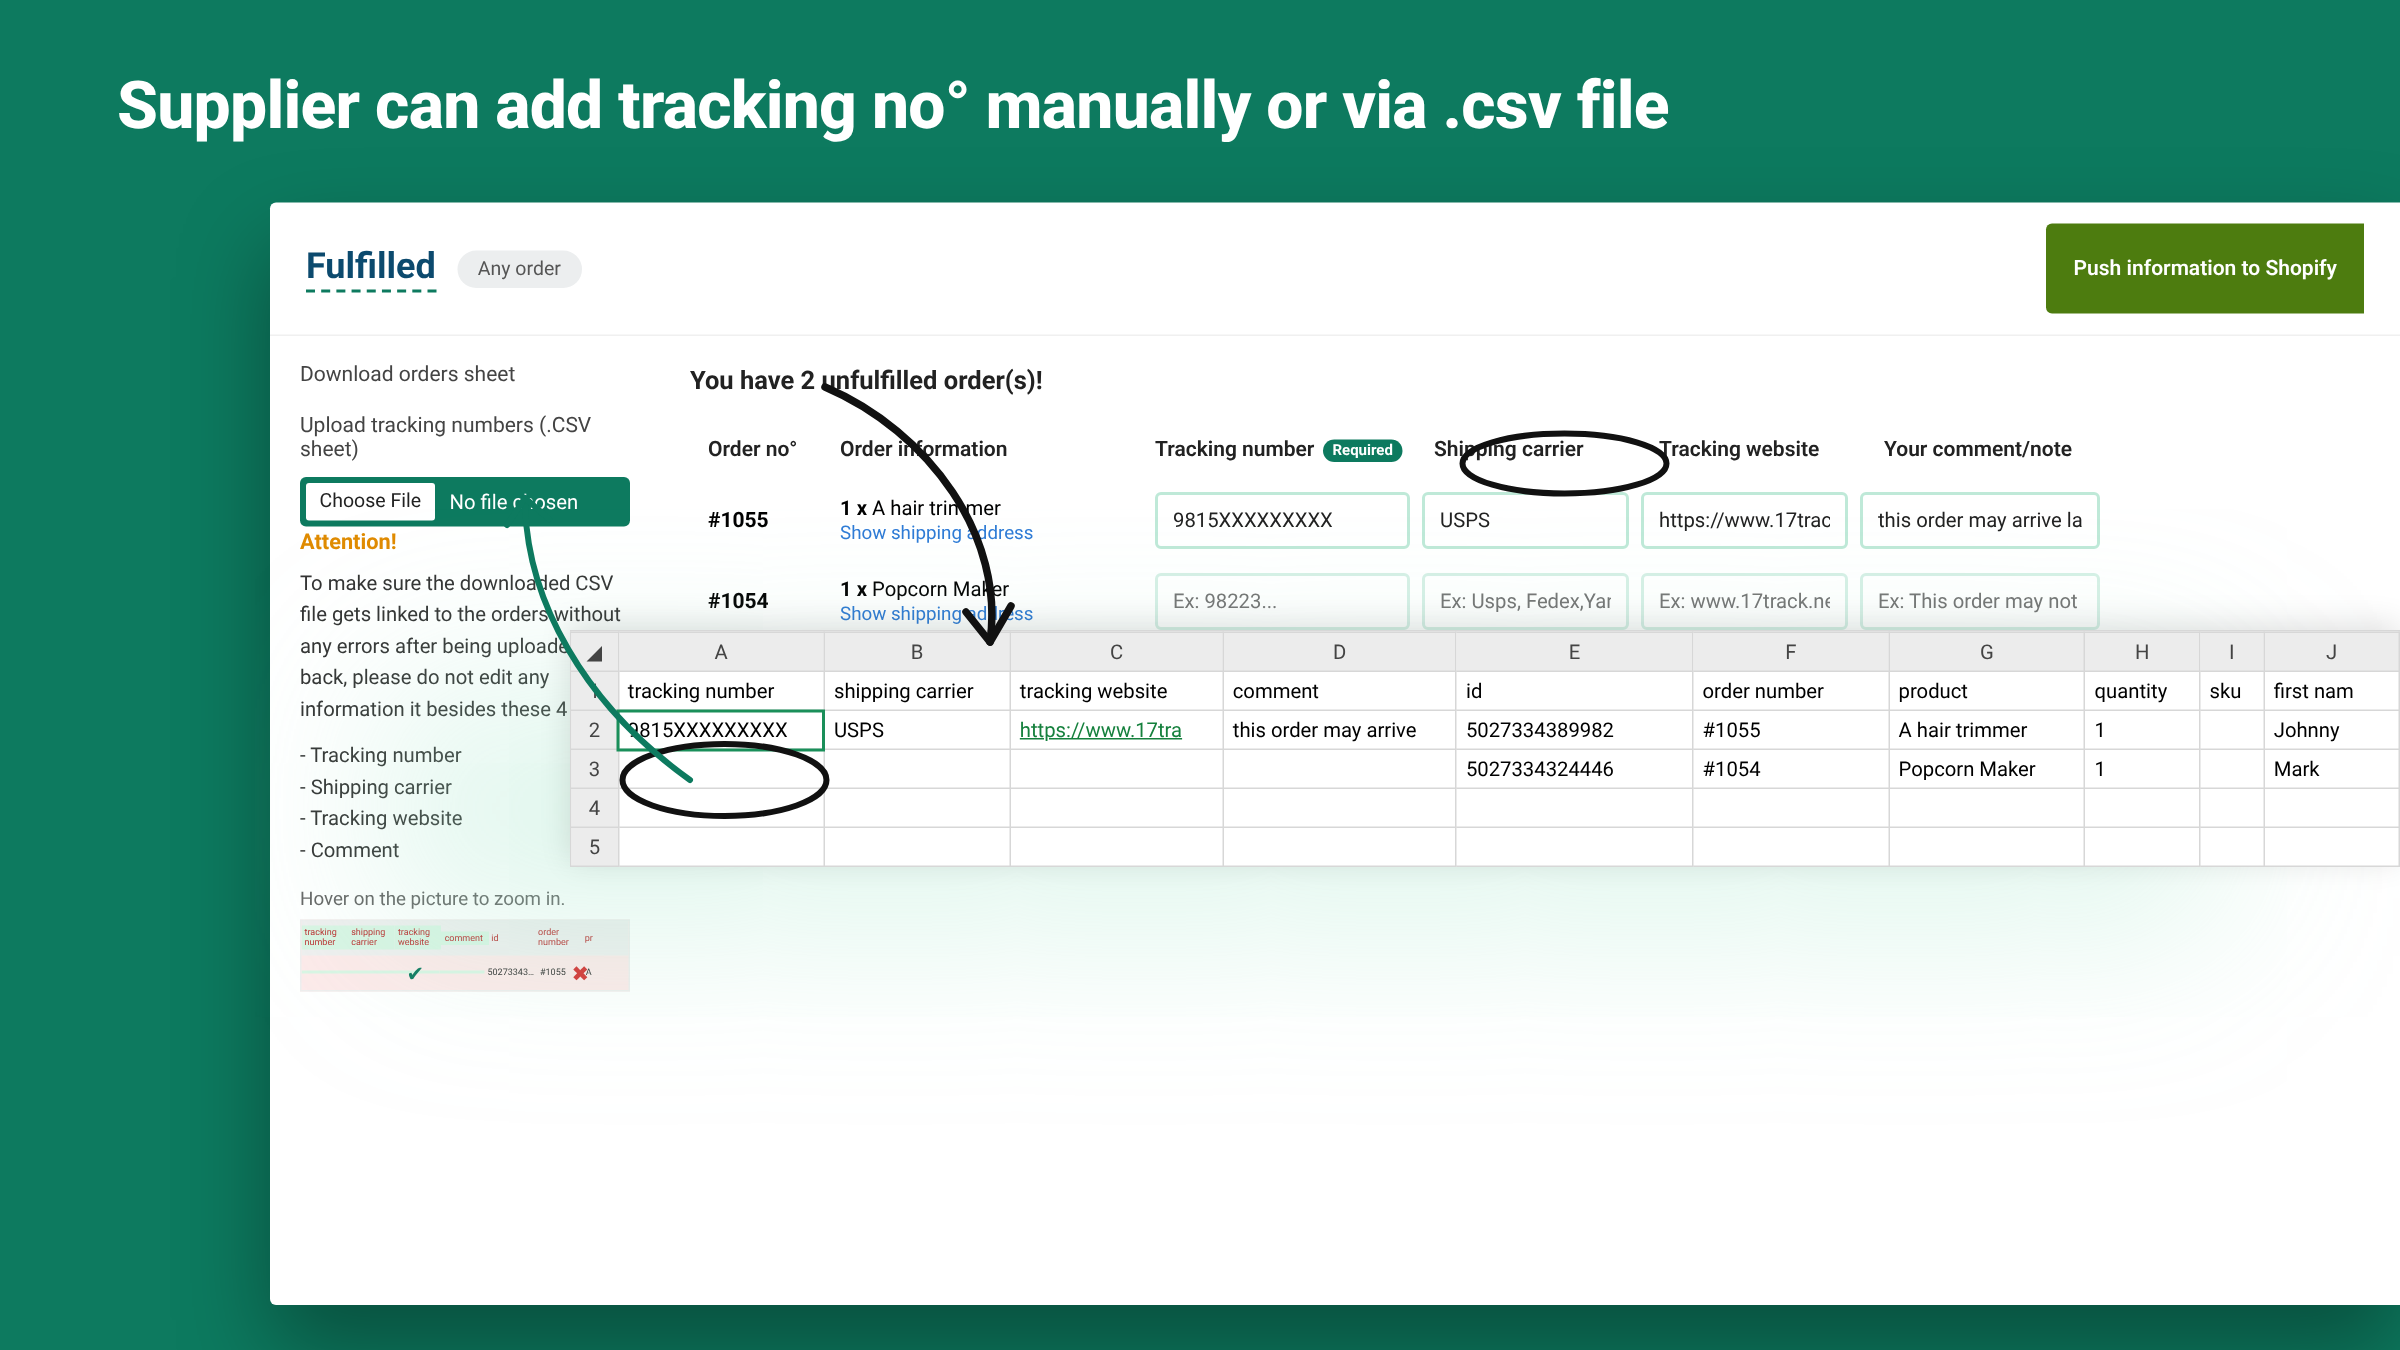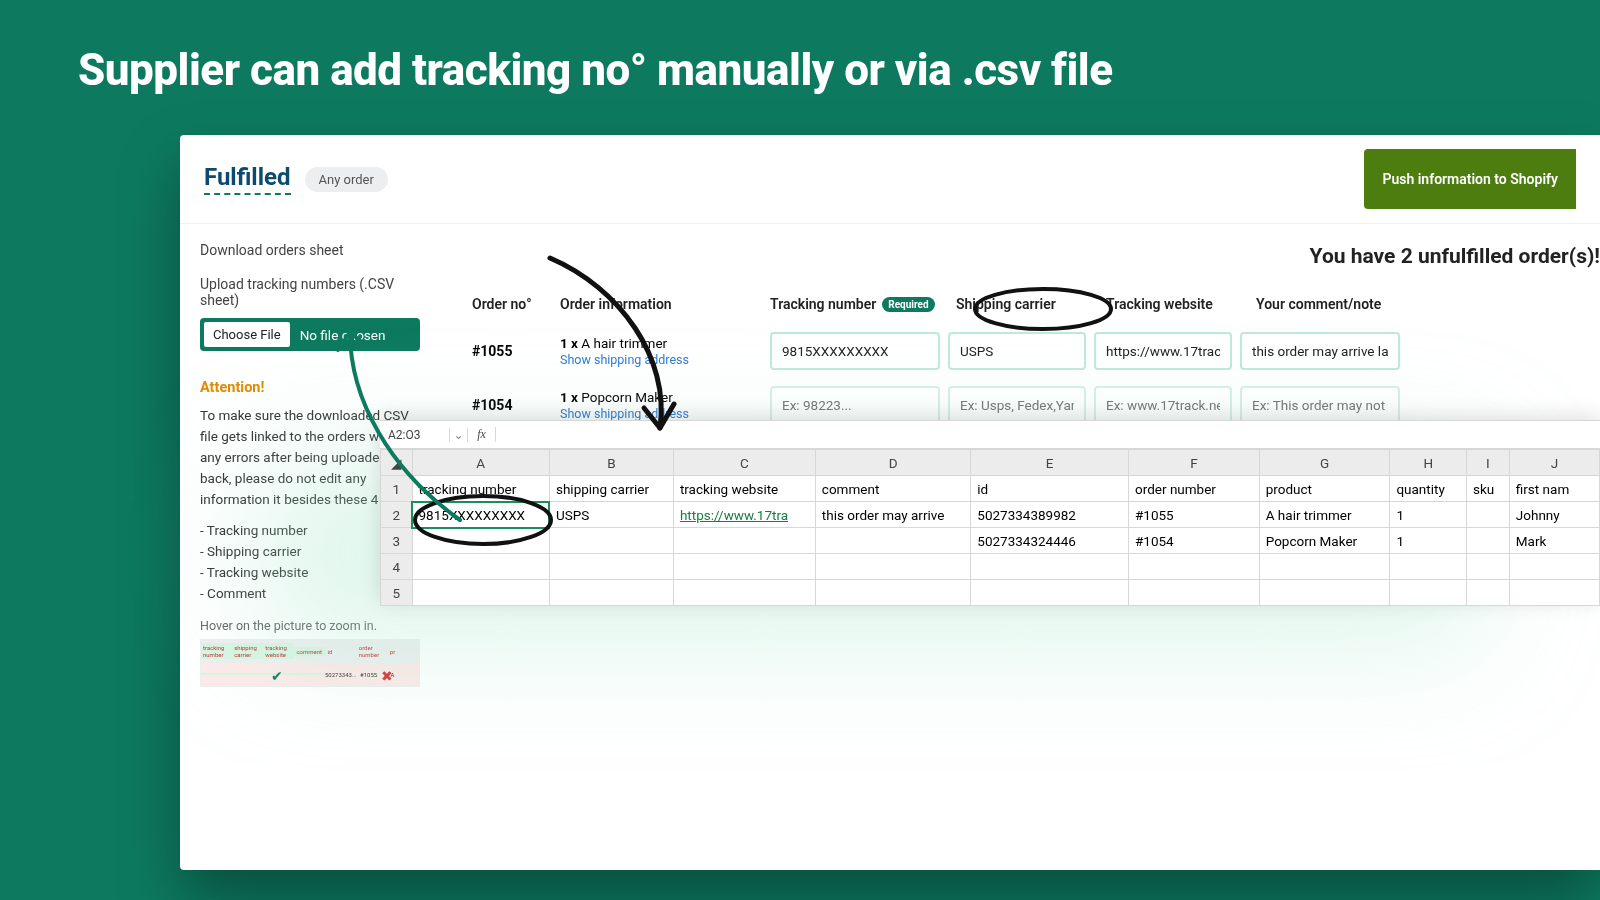--- a/index.html
+++ b/index.html
@@ -11,35 +11,35 @@
   .chip { background: #eceeef; color: #555; font-size: 13px; border-radius: 18px; padding: 5px 14px; cursor: pointer; }
   .push-btn { margin-left: auto; background: #4d7c0f; color: #fff; font-size: 14px; font-weight: 600; border: none; border-radius: 4px 0 0 4px; padding: 22px 18px; cursor: pointer; }
   .content { display: flex; height: calc(100% - 66px); }
   .sidebar { width: 260px; padding: 18px 20px; font-size: 14px; color: #333; position: relative; }
   .sidebar-label { margin-bottom: 10px; color: #444; }
   .dark-btn { background: #4b4b4b; color: #fff; border: none; border-radius: 4px; padding: 10px 14px; font-size: 13.5px; font-weight: 600; display: flex; align-items: center; gap: 8px; width: 100%; cursor: pointer; }
   .csv-icon { width: 14px; height: 14px; border: 1.5px solid #fff; border-radius: 2px; display: inline-block; position: relative; }
   .file-pick { background: #0d7a5f; border-radius: 4px; padding: 4px; display: flex; align-items: center; width: 100%; cursor: pointer; }
   .file-pick .lbl { background: #fff; color: #222; padding: 5px 9px; border-radius: 2px; font-size: 13px; }
   .file-pick .txt { color: #fff; font-size: 13.5px; padding-left: 10px; }
-  .attention { margin-top: 26px; font-size: 13.5px; line-height: 1.55; }
+  .attention { font-size: 13.5px; line-height: 1.55; }
   .attention h4 { color: #e08b00; font-weight: 700; font-size: 14.5px; margin-bottom: 6px; }
   .attention ul { list-style: none; margin-top: 10px; }
   .attention ul li::before { content: "- "; }
   .hover-hint { margin-top: 14px; font-size: 12.5px; color: #666; }
   .thumb { margin-top: 6px; width: 220px; height: 48px; background: #fdeaea; border: 1px solid #eee; position: relative; font-size: 6px; overflow: hidden; }
   .thumb .row { display:flex; height:50%; align-items:center; }
   .thumb .hdr { background:#efefef; color:#b33; }
   .thumb .cell { flex:1; padding:1px 2px; }
   .thumb .green { background:#d9f5e4; }
   .thumb .check { color:#0d7a5f; font-size:14px; position:absolute; left:70px; bottom:2px; }
   .thumb .cross { color:#d63333; font-size:14px; position:absolute; left:180px; bottom:2px; }
 
   .main { flex: 1; padding: 20px 0 0 20px; overflow: hidden; position: relative; }
-  .unfulfilled-msg { font-size: 21px; font-weight: 700; color: #222; margin-bottom: 16px; text-align: right; }
+  .unfulfilled-msg { font-size: 17px; font-weight: 700; color: #222; margin-bottom: 16px; }
   .orders-head { display: flex; padding: 12px 0; font-size: 14px; font-weight: 600; color: #222; }
   .col-no { width: 100px; padding-left:12px; }
   .col-info { width: 210px; }
   .col-track { width: 186px; display:flex; align-items:center; gap:6px;}
   .col-ship { width: 150px; }
   .col-web { width: 150px; }
   .col-comment { flex:1; }
   .req-badge { background:#0d7a5f; color:#fff; font-size:10px; font-weight:700; padding:2px 6px; border-radius:10px; }
   .order-row { display:flex; align-items:center; padding:8px 0; }
   .order-no { width:100px; font-weight:700; font-size:14px; padding-left:12px; }
@@ -164,26 +164,20 @@
         <input class="inp w-track placeholder" placeholder="Ex: 98223..." style="">
         <input class="inp w-ship placeholder" placeholder="Ex: Usps, Fedex,Yanwee" style="">
         <input class="inp w-web placeholder" placeholder="Ex: www.17track.net..." style="">
         <input class="inp w-comment placeholder" placeholder="Ex: This order may not arrive in" style="">
       </div>
     </div>
   </div>
 </div>
 
 <div class="sheet-wrap">
-  <div class="fx-bar">
-    <div class="fx-cellref">A2:O3</div>
-    <div class="fx-dd">⌄</div>
-    <div class="fx-sym">fx</div>
-    <div style="flex:1"></div>
-  </div>
   <div class="sheet">
     <table>
       <colgroup>
         <col style="width:28px">
           <col style="width:122px">
           <col style="width:110px">
           <col style="width:126px">
           <col style="width:138px">
           <col style="width:140px">
           <col style="width:116px">

